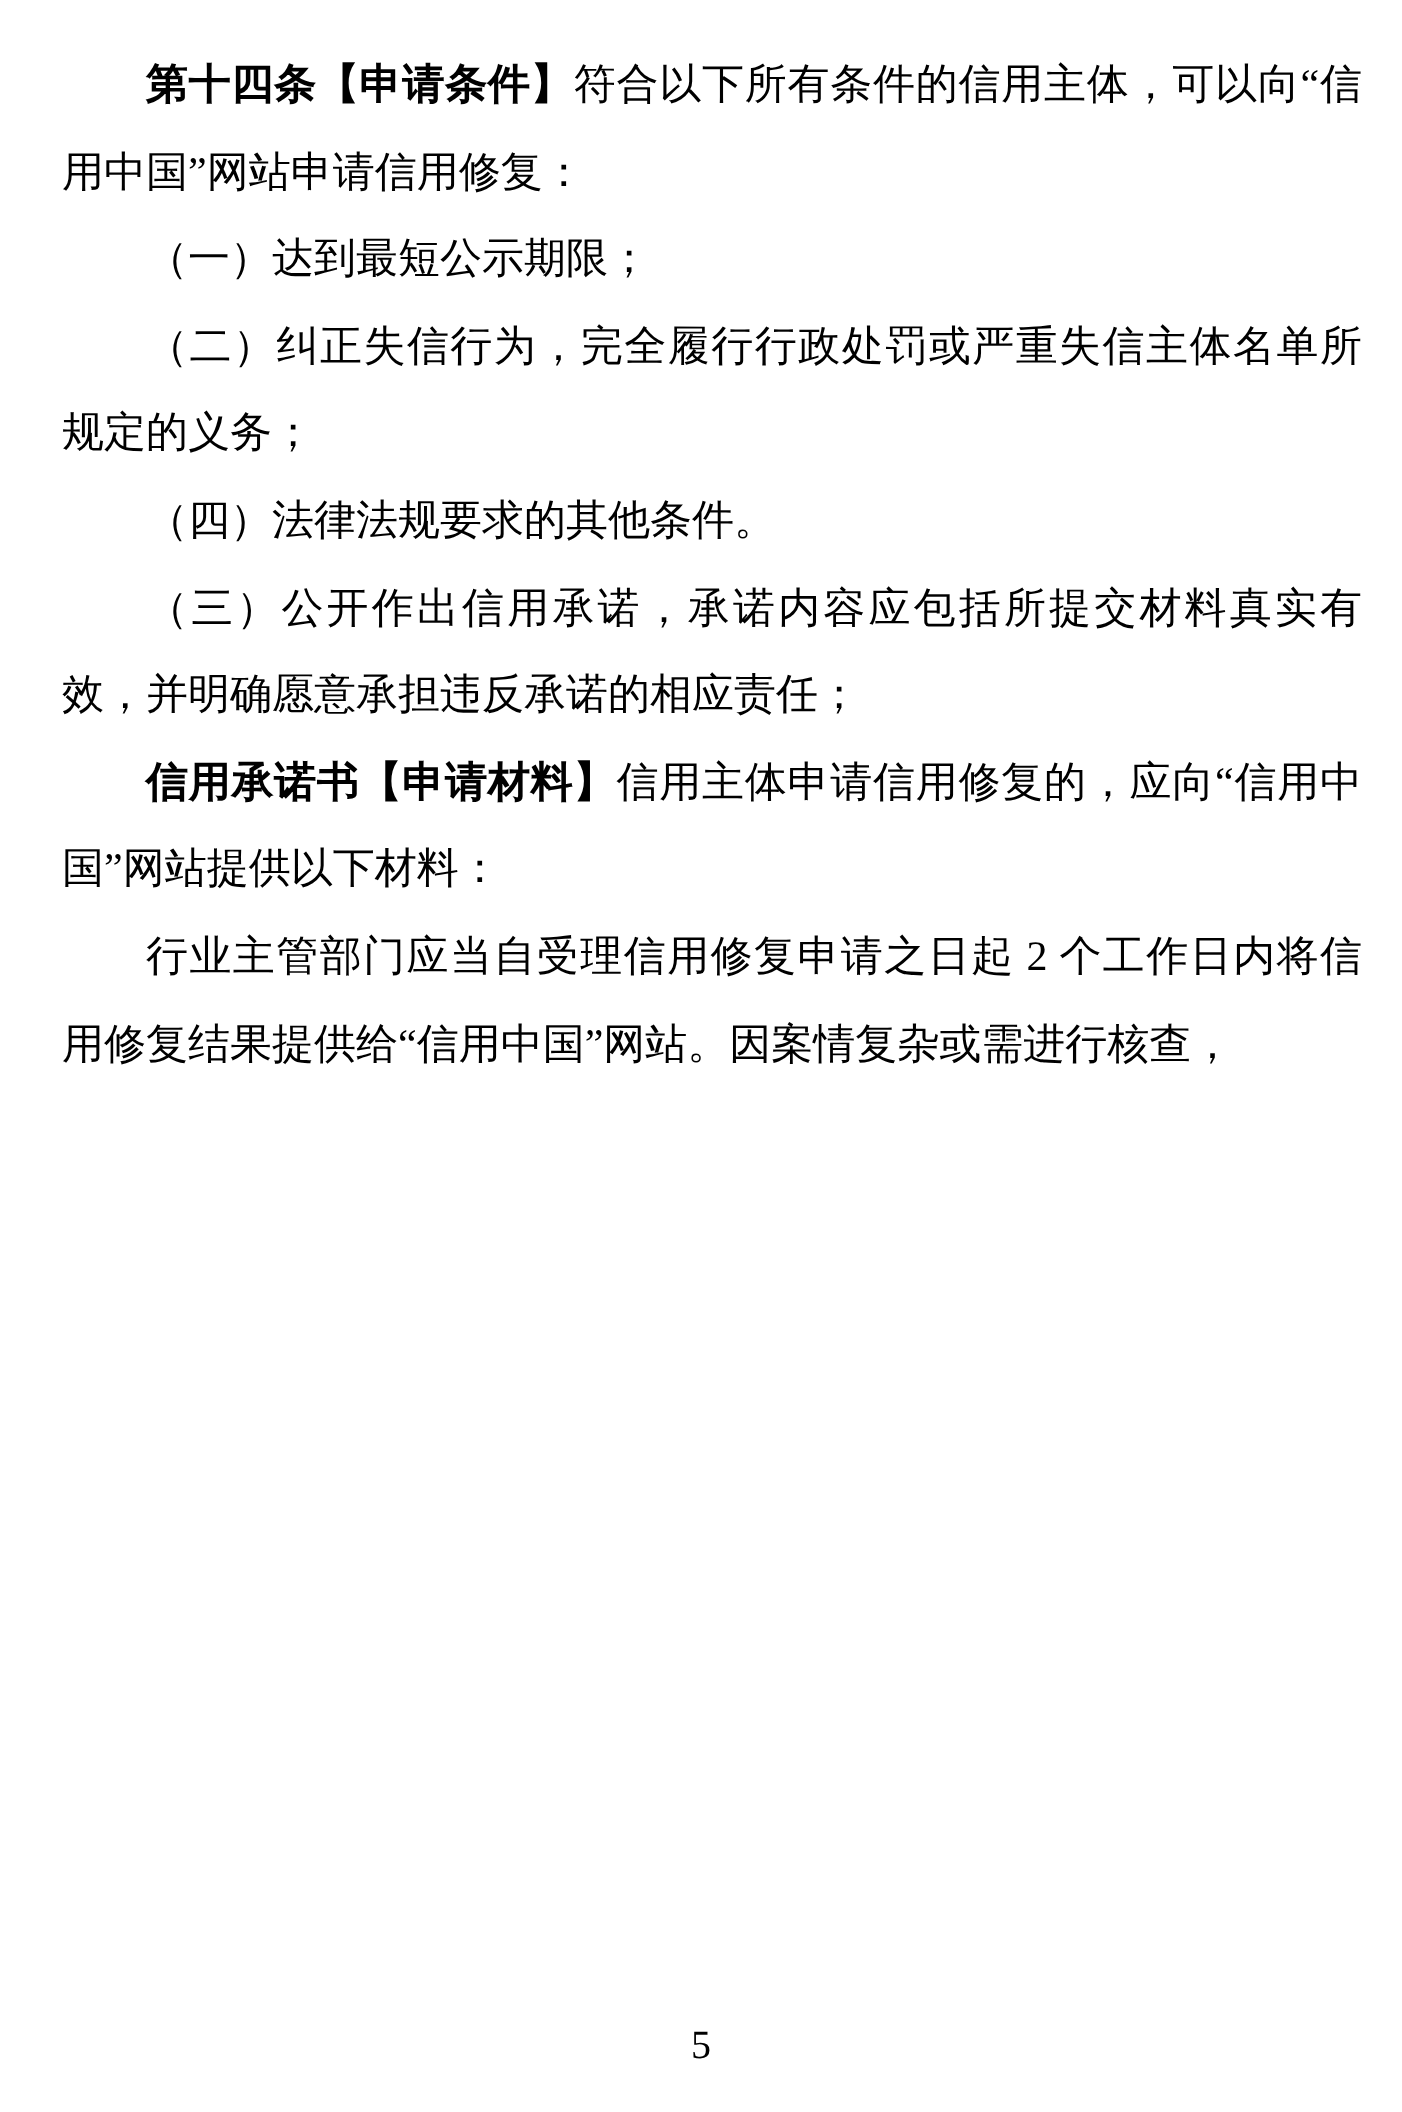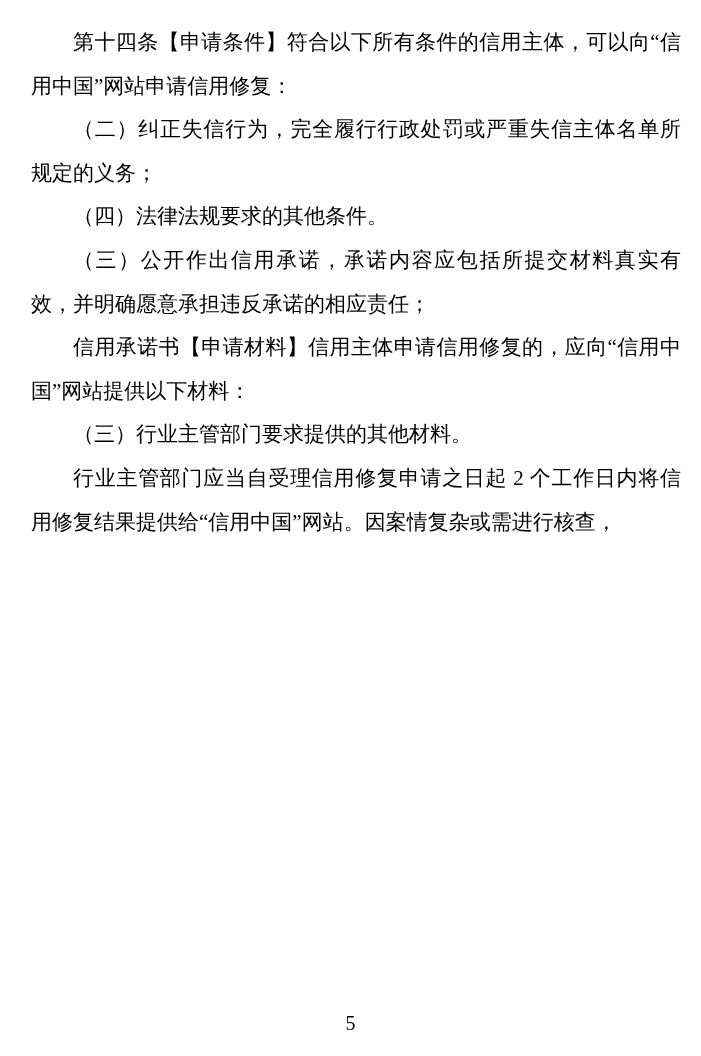--- a/index.html
+++ b/index.html
@@ -21,51 +21,51 @@
   .para {
     margin: 0;
     font-size: 21px;
     line-height: 43.6px;
     text-align: justify;
     text-justify: inter-ideograph;
     text-indent: 2em;
     word-break: break-all;
   }
   .head {
-    font-weight: normal;
+    font-weight: bold;
     margin-top: 19px;
   }
   .page-number {
     position: absolute;
     left: 0;
     right: 0;
     top: 1009px;
     text-align: center;
     font-size: 20px;
     line-height: 28px;
   }
 </style>
 </head>
 <body>
 
 <div class="page">
 
   <p class="para"><span class="head">第十四条【申请条件】</span><span>符合以下所有条件的信用主体，可以向“信用中国”网站申请信用修复：</span></p>
 
+  <p class="para"><span>（一）达到最短公示期限；</span></p>
 
   <p class="para"><span>（二）纠正失信行为，完全履行行政处罚或严重失信主体名单所规定的义务；</span></p>
 
   <p class="para"><span>（四）法律法规要求的其他条件。</span></p>
 
   <p class="para"><span>（三）公开作出信用承诺，承诺内容应包括所提交材料真实有效，并明确愿意承担违反承诺的相应责任；</span></p>
 
   <p class="para"><span class="head">信用承诺书【申请材料】</span><span>信用主体申请信用修复的，应向“信用中国”网站提供以下材料：</span></p>
 
 
 
-  <p class="para"><span>（三）行业主管部门要求提供的其他材料。</span></p>
 
 
   <p class="para"><span>行业主管部门应当自受理信用修复申请之日起 2 个工作日内将信用修复结果提供给“信用中国”网站。因案情复杂或需进行核查，</span></p>
 
   <div class="page-number">5</div>
 
 </div>
 
 </body></html>

